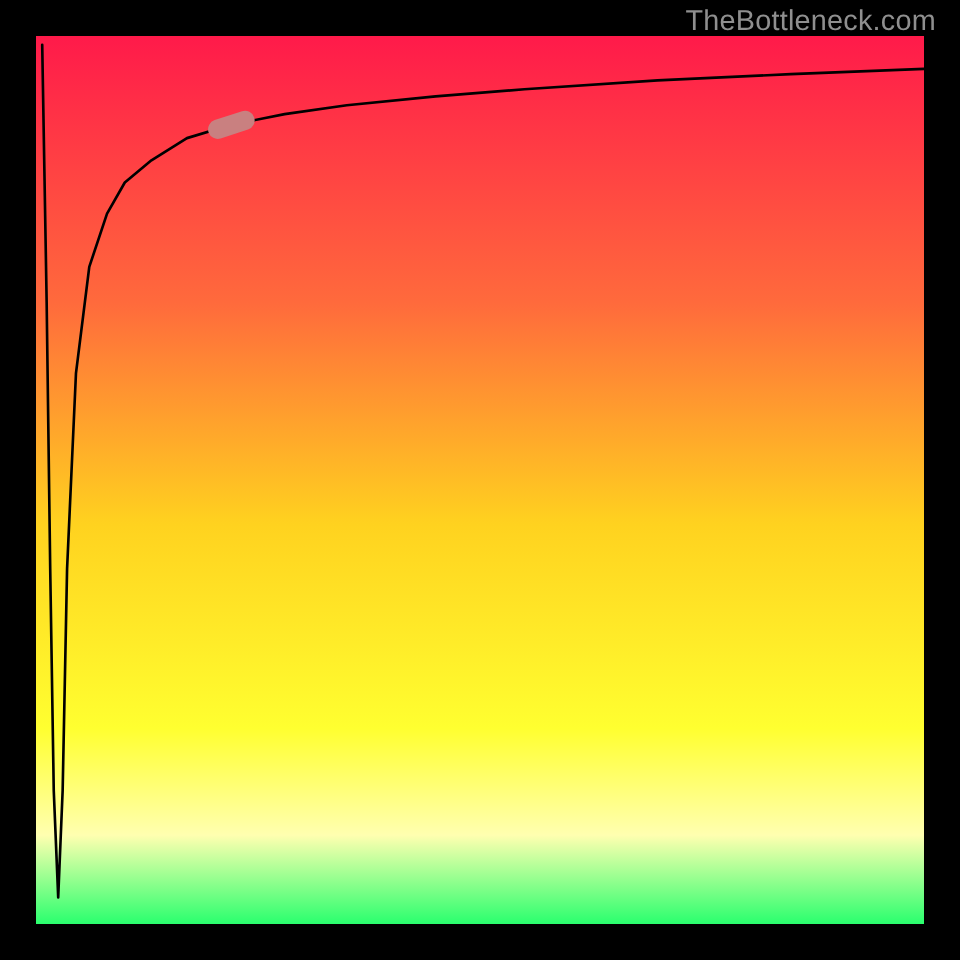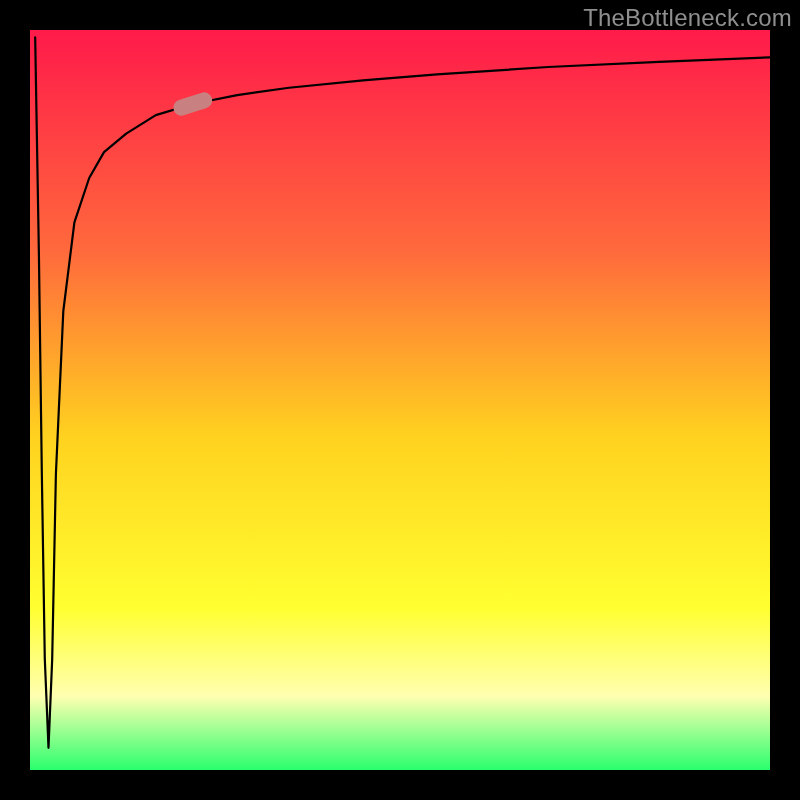--- a/index.html
+++ b/index.html
@@ -12,21 +12,21 @@
   }
   .frame {
     position: relative;
     width: 800px;
     height: 800px;
     background: #000;
   }
   .attribution {
     position: absolute;
     top: 4px;
-    right: 8px;
+    right: 20px;
     color: #8f8f8f;
     font-size: 24px;
     letter-spacing: 0.2px;
     font-weight: 400;
   }
   .plot {
     position: absolute;
     left: 30px;
     top: 30px;
     width: 740px;

